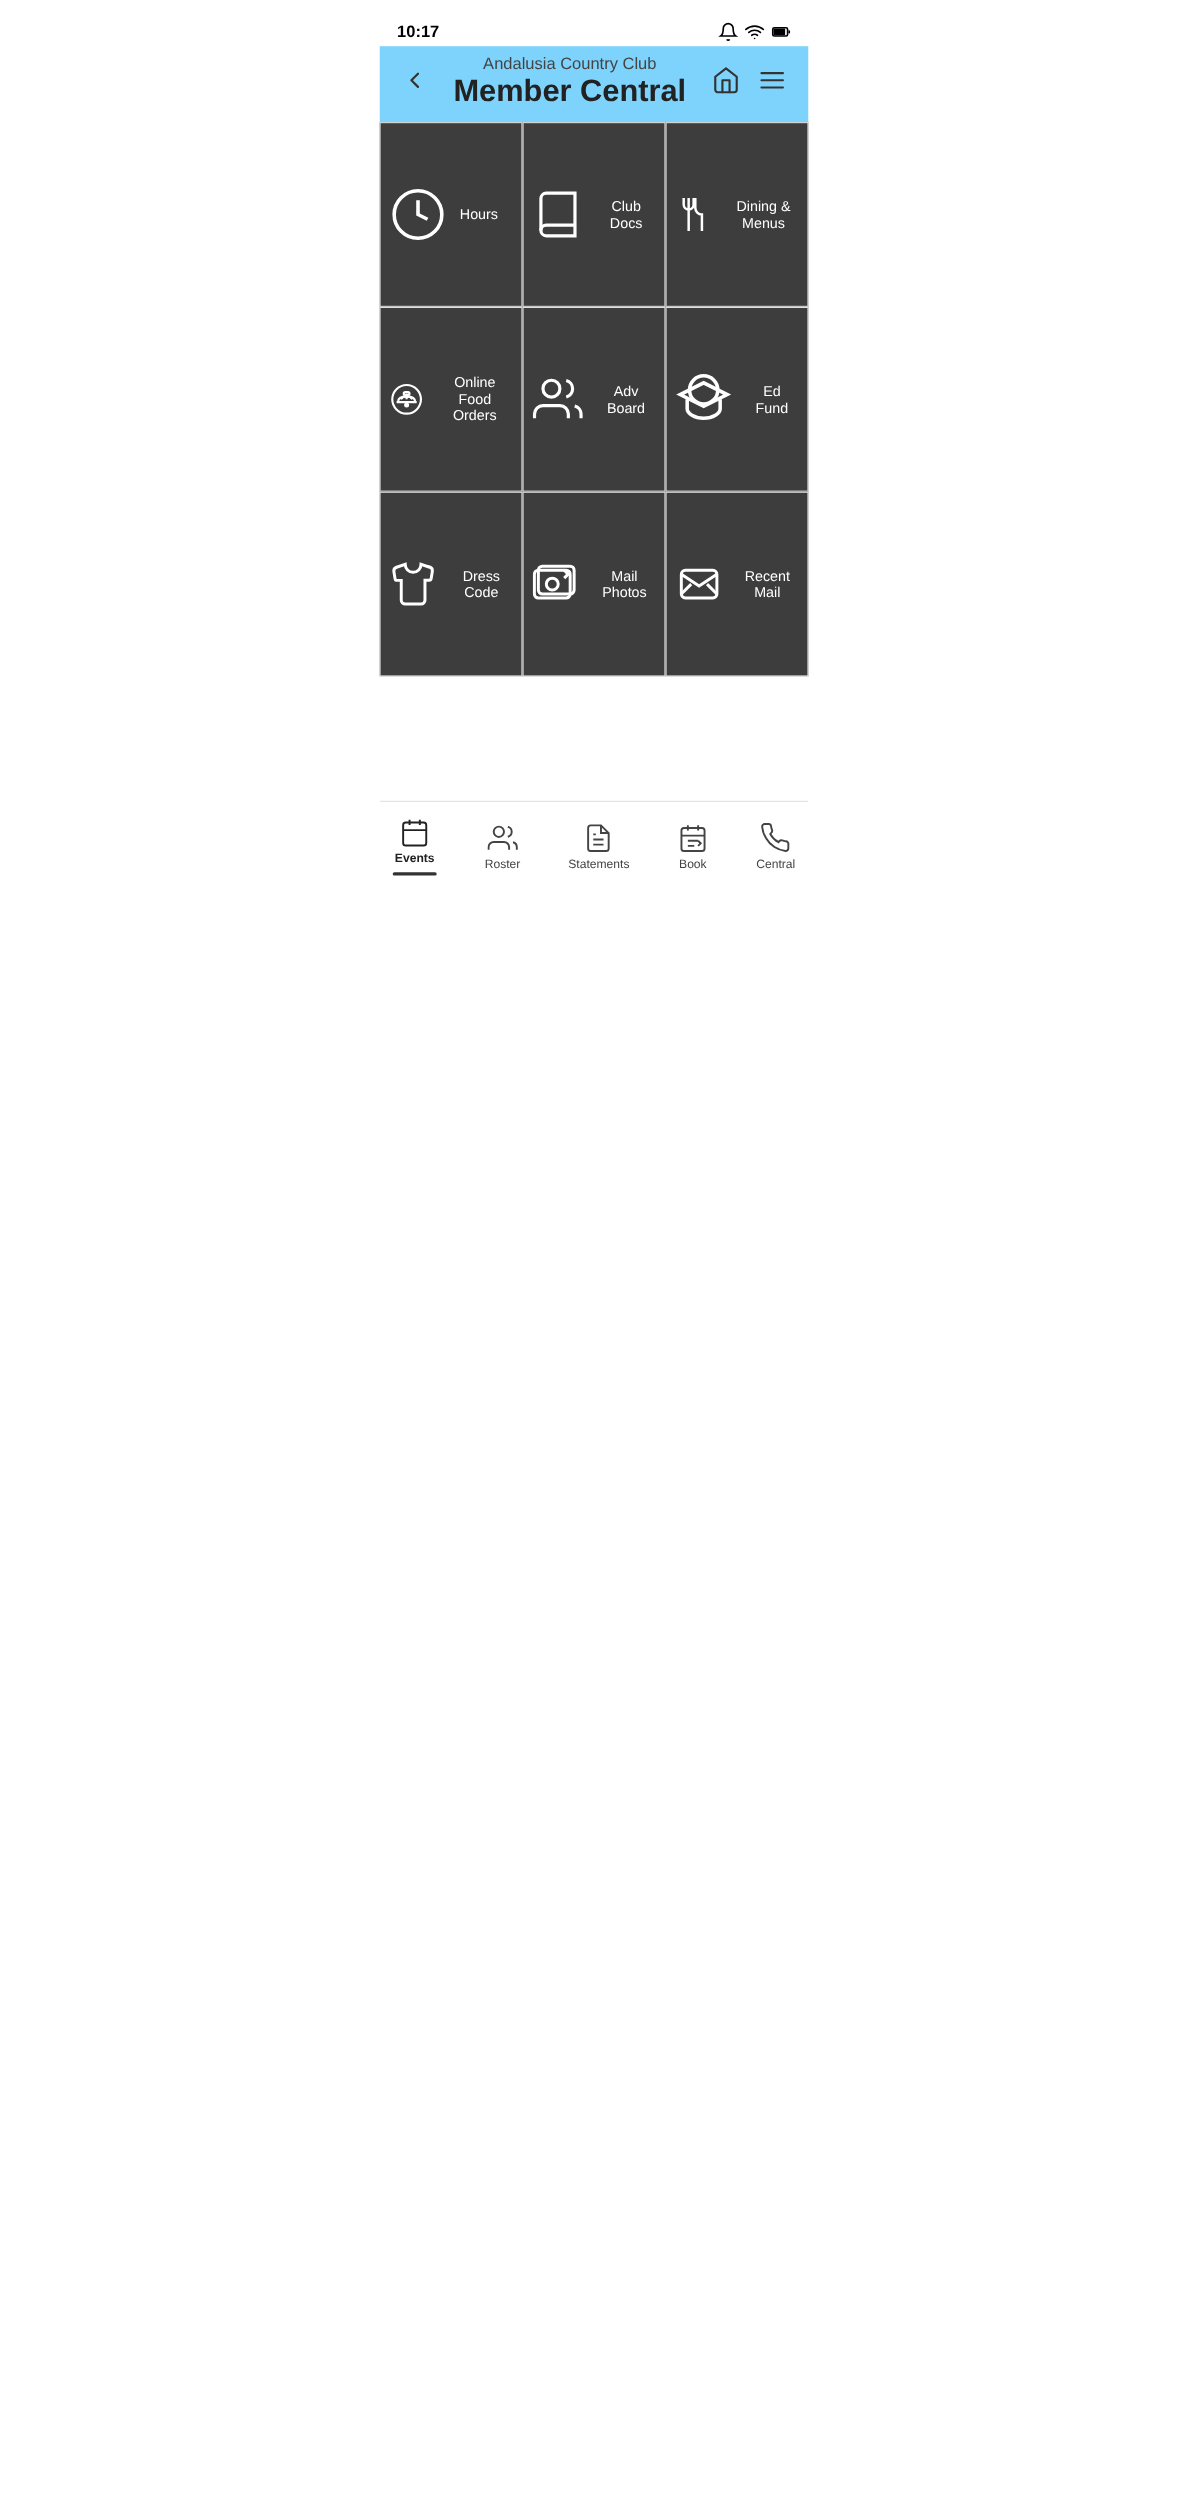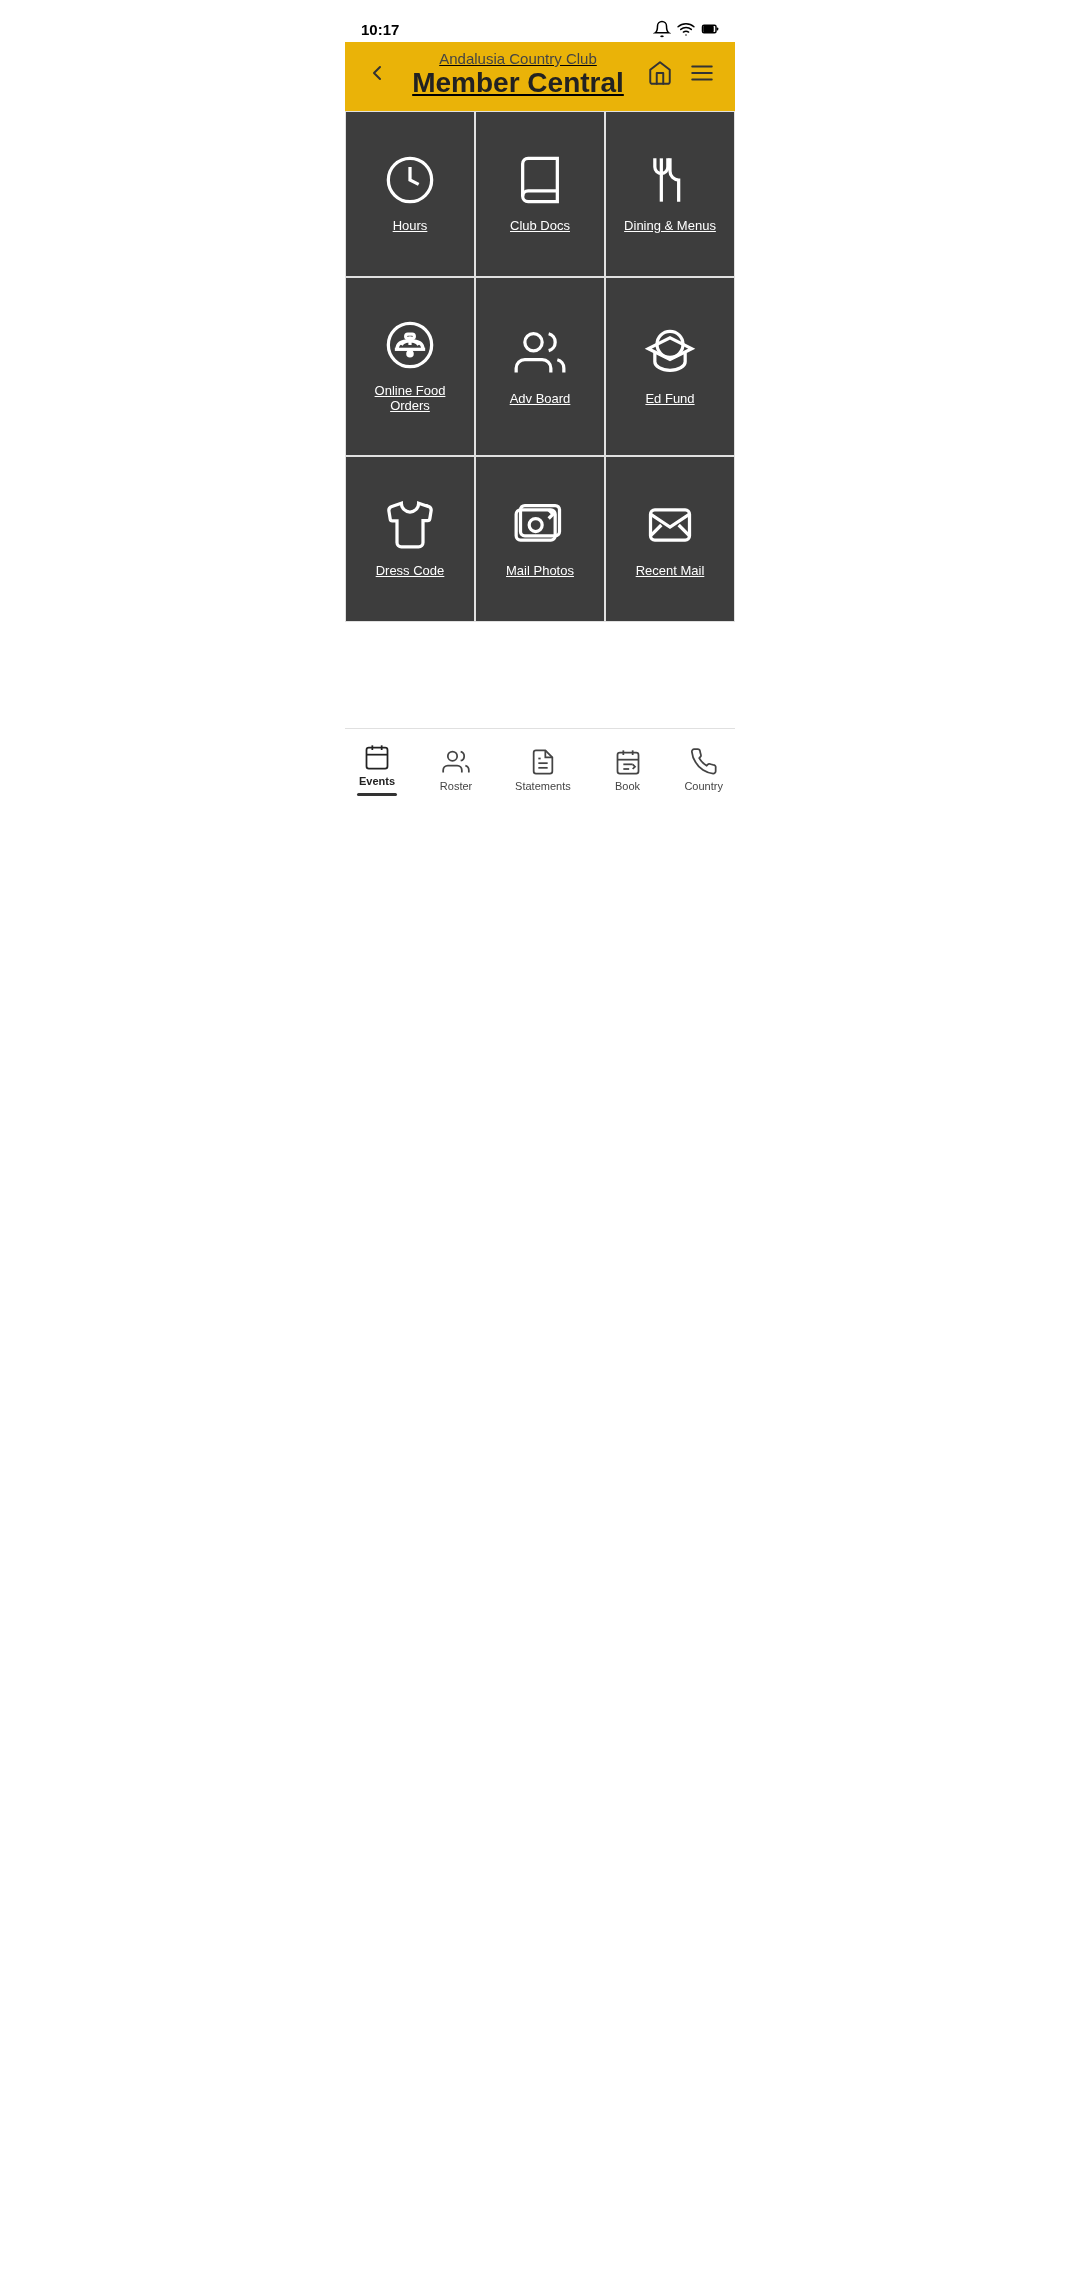--- a/index.html
+++ b/index.html
@@ -29,22 +29,21 @@
     .status-time { font-size: 15px; font-weight: 700; }
     .status-icons { display: flex; gap: 6px; align-items: center; }
     .status-icons svg { width: 18px; height: 18px; }
 
     
     .header {
       display: flex;
       align-items: center;
       justify-content: space-between;
       padding: 8px 16px 12px;
-      background: #eab308;
-      text-decoration: underline;
+      background: #7dd3fc;
     }
     .header-center {
       text-align: center;
       flex: 1;
     }
     .header-club-name {
       font-size: 15px;
       color: #444;
       font-weight: 400;
     }
@@ -63,31 +62,29 @@
 
     
     .grid {
       display: grid;
       grid-template-columns: 1fr 1fr 1fr;
       flex: 1;
     }
 
     .grid-item {
       display: flex;
-      flex-direction: column;
-      align-items: center;
-      justify-content: center;
+      flex-direction: row;
+      align-items: center;
       padding: 24px 8px;
       border: 1px solid #e0e0e0;
       cursor: pointer;
       background: #3d3d3d;
       color: #fff;
       gap: 12px;
       min-height: 130px;
-      text-decoration: underline;
     }
 
     .grid-item svg {
       width: 52px;
       height: 52px;
       stroke: #fff;
       fill: none;
       stroke-width: 1.5;
     }
 
@@ -342,16 +339,16 @@
       <line x1="8" y1="18" x2="13" y2="18"></line>
       <path d="M16 14l2 2-2 2"></path>
     </svg>
     <span class="nav-item-label">Book</span>
   </div>
 
   <div class="nav-item">
     <svg viewBox="0 0 24 24">
       <path d="M22 16.92v3a2 2 0 0 1-2.18 2 19.79 19.79 0 0 1-8.63-3.07A19.5 19.5 0 0 1 4.69 12 19.79 19.79 0 0 1 1.61 3.27 2 2 0 0 1 3.58 1h3a2 2 0 0 1 2 1.72 12.84 12.84 0 0 0 .7 2.81 2 2 0 0 1-.45 2.11L7.91 8.73a16 16 0 0 0 6.37 6.37l.82-.91a2 2 0 0 1 2.11-.45 12.84 12.84 0 0 0 2.81.7A2 2 0 0 1 22 16.92z"></path>
     </svg>
-    <span class="nav-item-label">Country</span>
+    <span class="nav-item-label">Central</span>
   </div>
 
 </div>
 
 </body></html>

